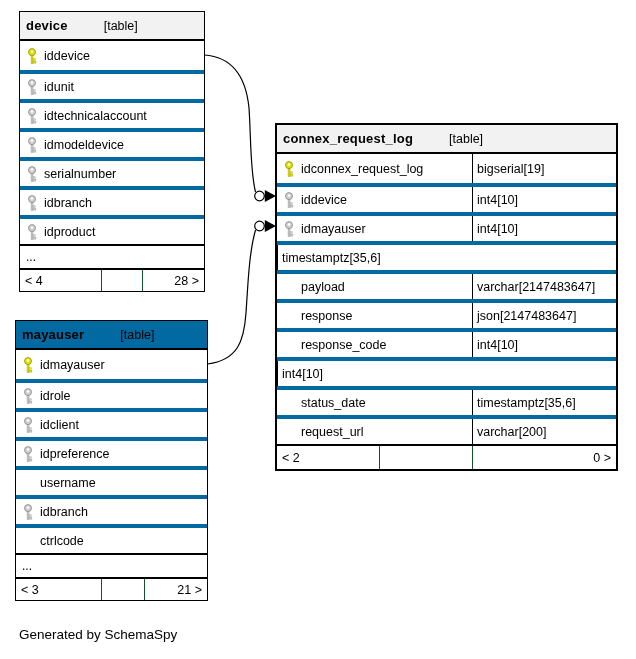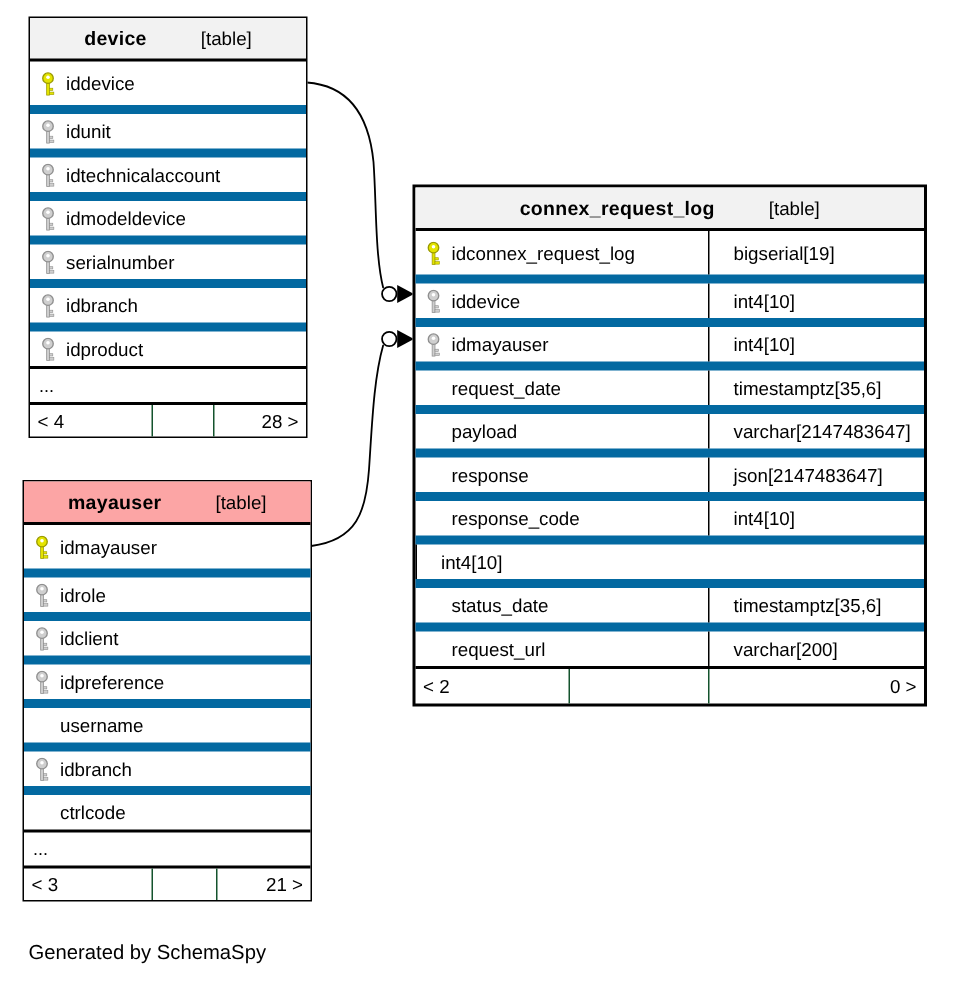--- a/index.html
+++ b/index.html
@@ -10,36 +10,36 @@
   }
   .edges { position:absolute; left:0; top:0; width:636px; height:659px; pointer-events:none; }
 
   .tbl { position:absolute; background:#fff; border:1px solid #000; box-sizing:border-box; }
   .tbl.thick { border-width:2px; }
   #table-device  { left:19px;  top:11px;  width:186px; }
   #table-mayauser{ left:15px;  top:320px; width:193px; }
   #table-connex  { left:275px; top:123px; width:343px; }
 
   .thead {
-    display:flex; justify-content:center; align-items:center;
+    display:flex; justify-content:flex-start; align-items:center;
     height:29px; box-sizing:border-box; background:#f2f2f2;
     border-bottom:2px solid #000; padding:0 6px; cursor:pointer;
   }
   .tname { font-weight:bold; font-size:13px; letter-spacing:.2px; }
   .ttag  { font-size:12.5px;padding-left:36px; }
 
   .trow { display:flex; align-items:center; height:29px; box-sizing:border-box; font-size:12.5px; }
-  .trow + .trow { border-top:6px solid #0369a1;text-align:center; }
+  .trow + .trow { border-top:4px solid #0369a1;text-align:center; }
   .keyslot { flex:0 0 17px; padding-left:7px; display:flex; align-items:center; }
   .cname { white-space:nowrap; }
 
   
   .namecell { flex:0 0 195px; display:flex; align-items:center; height:100%; box-sizing:border-box; }
   .typecell { flex:1; display:flex; align-items:center; height:100%; box-sizing:border-box;
-              border-left:1px solid #000; padding-left:16px; white-space:nowrap; }
+              border-left:1px solid #000; padding-left:4px; white-space:nowrap; }
 
   .tellipsis { height:24px; box-sizing:border-box; border-top:2px solid #000;
                display:flex; align-items:center; padding-left:6px; font-size:12px; }
   .tfoot { display:flex; height:23px; box-sizing:border-box; border-top:2px solid #000; font-size:12.5px; }
   #table-connex .tfoot { height:25px; }
   .fcell { display:flex; align-items:center; box-sizing:border-box; overflow:hidden; }
   .fcell + .fcell { border-left:1px solid #14532d; }
   .fcell.fleft  { padding-left:5px; }
   .fcell.fright { flex:1; justify-content:flex-end; padding-right:5px; }
   #table-device   .fcell.fleft { width:81px; }  #table-device   .fcell.fmid { width:41px; }
@@ -202,24 +202,20 @@
               <rect x="6" y="13.4" width="2.9" height="1.7" fill="#cfcfcf" stroke="#8f8f8f" stroke-width="0.4"></rect>
               <circle cx="5" cy="4.1" r="3.5" fill="#cfcfcf" stroke="#8f8f8f" stroke-width="0.9"></circle>
               <circle cx="5" cy="3.5" r="1.2" fill="#ffffff"></circle>
             </svg>
           </span>
           <span class="cname">idmayauser</span>
         </div>
         <span class="typecell">int4[10]</span>
       </div>
       <div class="trow">
-        <div class="namecell">
-          <span class="keyslot"></span>
-          <span class="cname">request_date</span>
-        </div>
         <span class="typecell">timestamptz[35,6]</span>
       </div>
       <div class="trow">
         <div class="namecell">
           <span class="keyslot"></span>
           <span class="cname">payload</span>
         </div>
         <span class="typecell">varchar[2147483647]</span>
       </div>
       <div class="trow">
@@ -253,21 +249,21 @@
         </div>
         <span class="typecell">varchar[200]</span>
       </div>
       <div class="tfoot">
         <div class="fcell fleft">&lt; 2</div>
         <div class="fcell fmid"></div>
         <div class="fcell fright">0 &gt;</div>
       </div>
     </div>
   <div id="table-mayauser" class="tbl">
-      <div class="thead" style="background: #fca5a5;">
+      <div class="thead" style="background: #0369a1;">
         <span class="tname">mayauser</span>
         <span class="ttag">[table]</span>
       </div>
       <div class="trow">
         <span class="keyslot">
           <svg width="10" height="16" viewBox="0 0 10 16">
             <rect x="4.1" y="7" width="1.9" height="8.4" fill="#e4e400" stroke="#9a9a00" stroke-width="0.5"></rect>
             <rect x="6" y="10.8" width="2.2" height="1.5" fill="#e4e400" stroke="#9a9a00" stroke-width="0.4"></rect>
             <rect x="6" y="13.4" width="2.9" height="1.7" fill="#e4e400" stroke="#9a9a00" stroke-width="0.4"></rect>
             <circle cx="5" cy="4.1" r="3.5" fill="#e4e400" stroke="#9a9a00" stroke-width="0.9"></circle>

